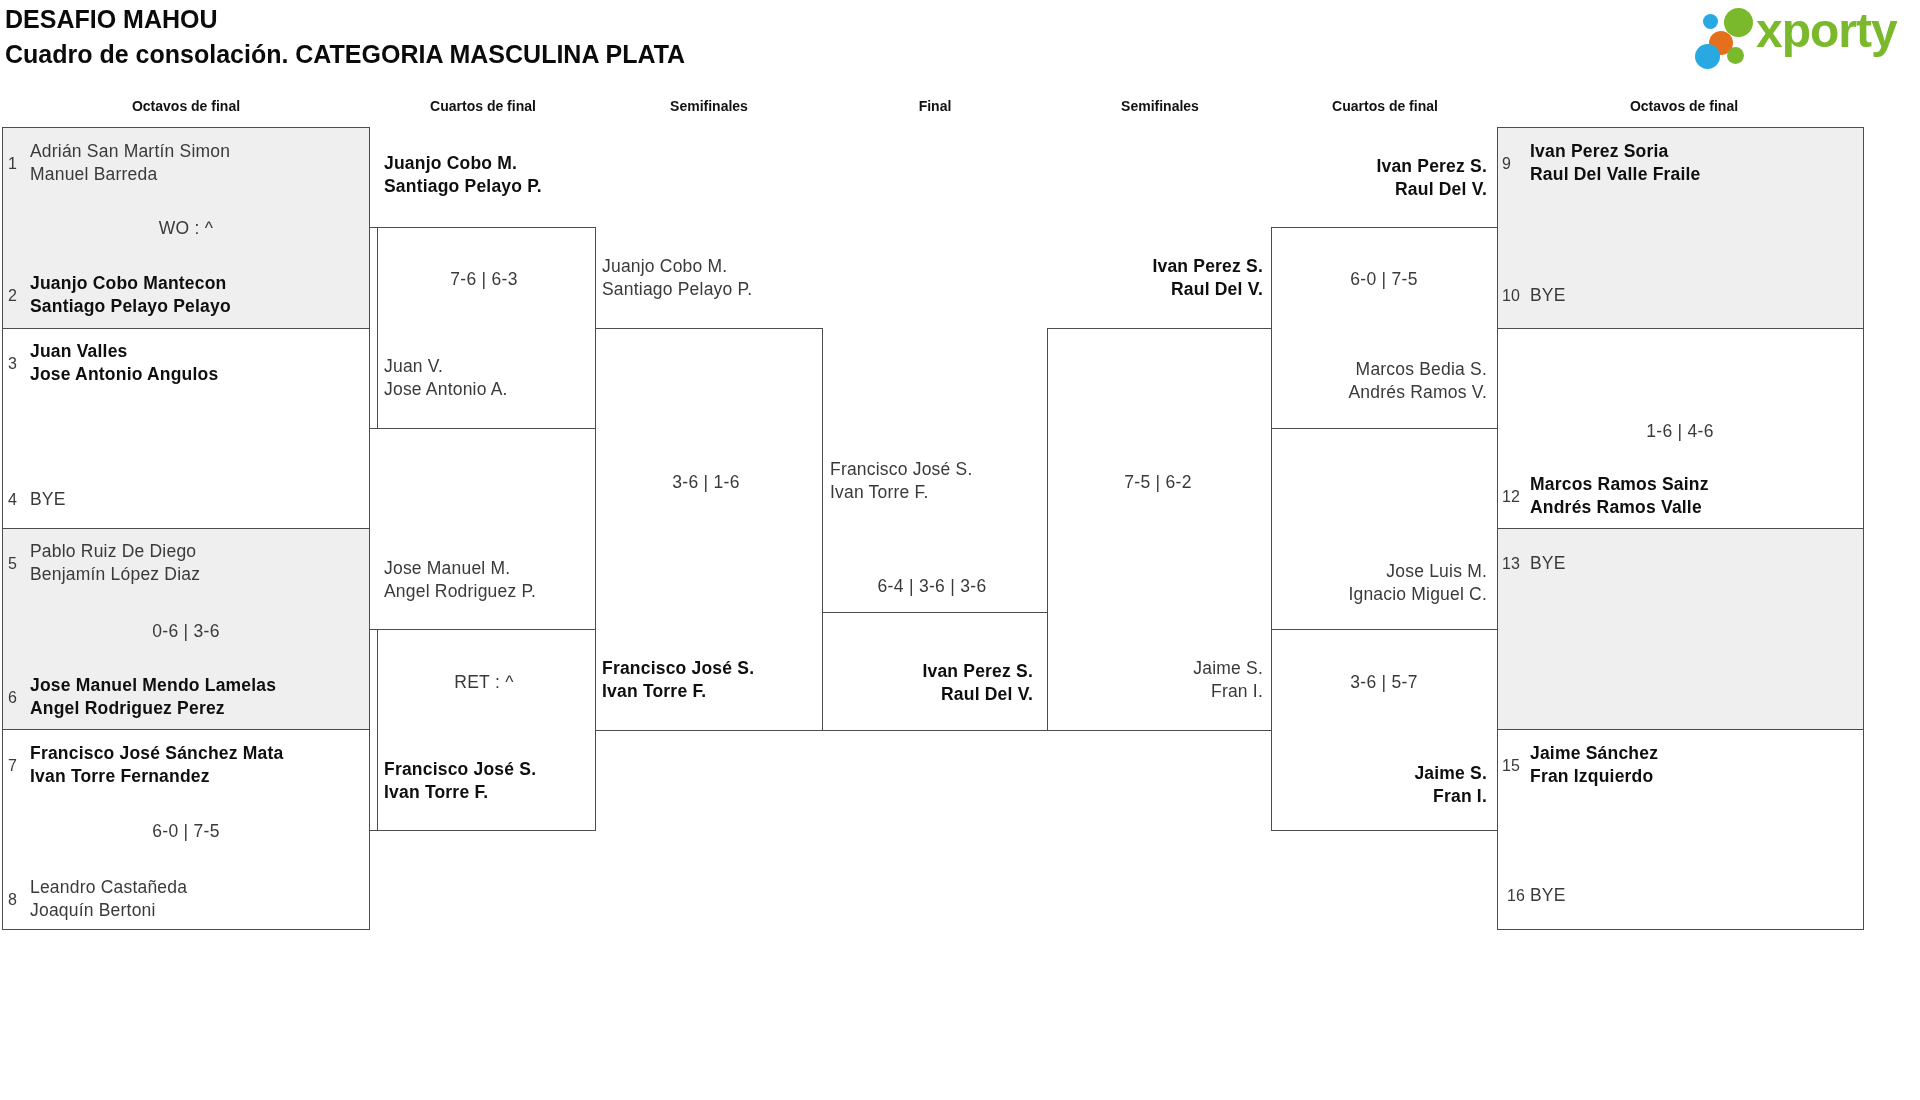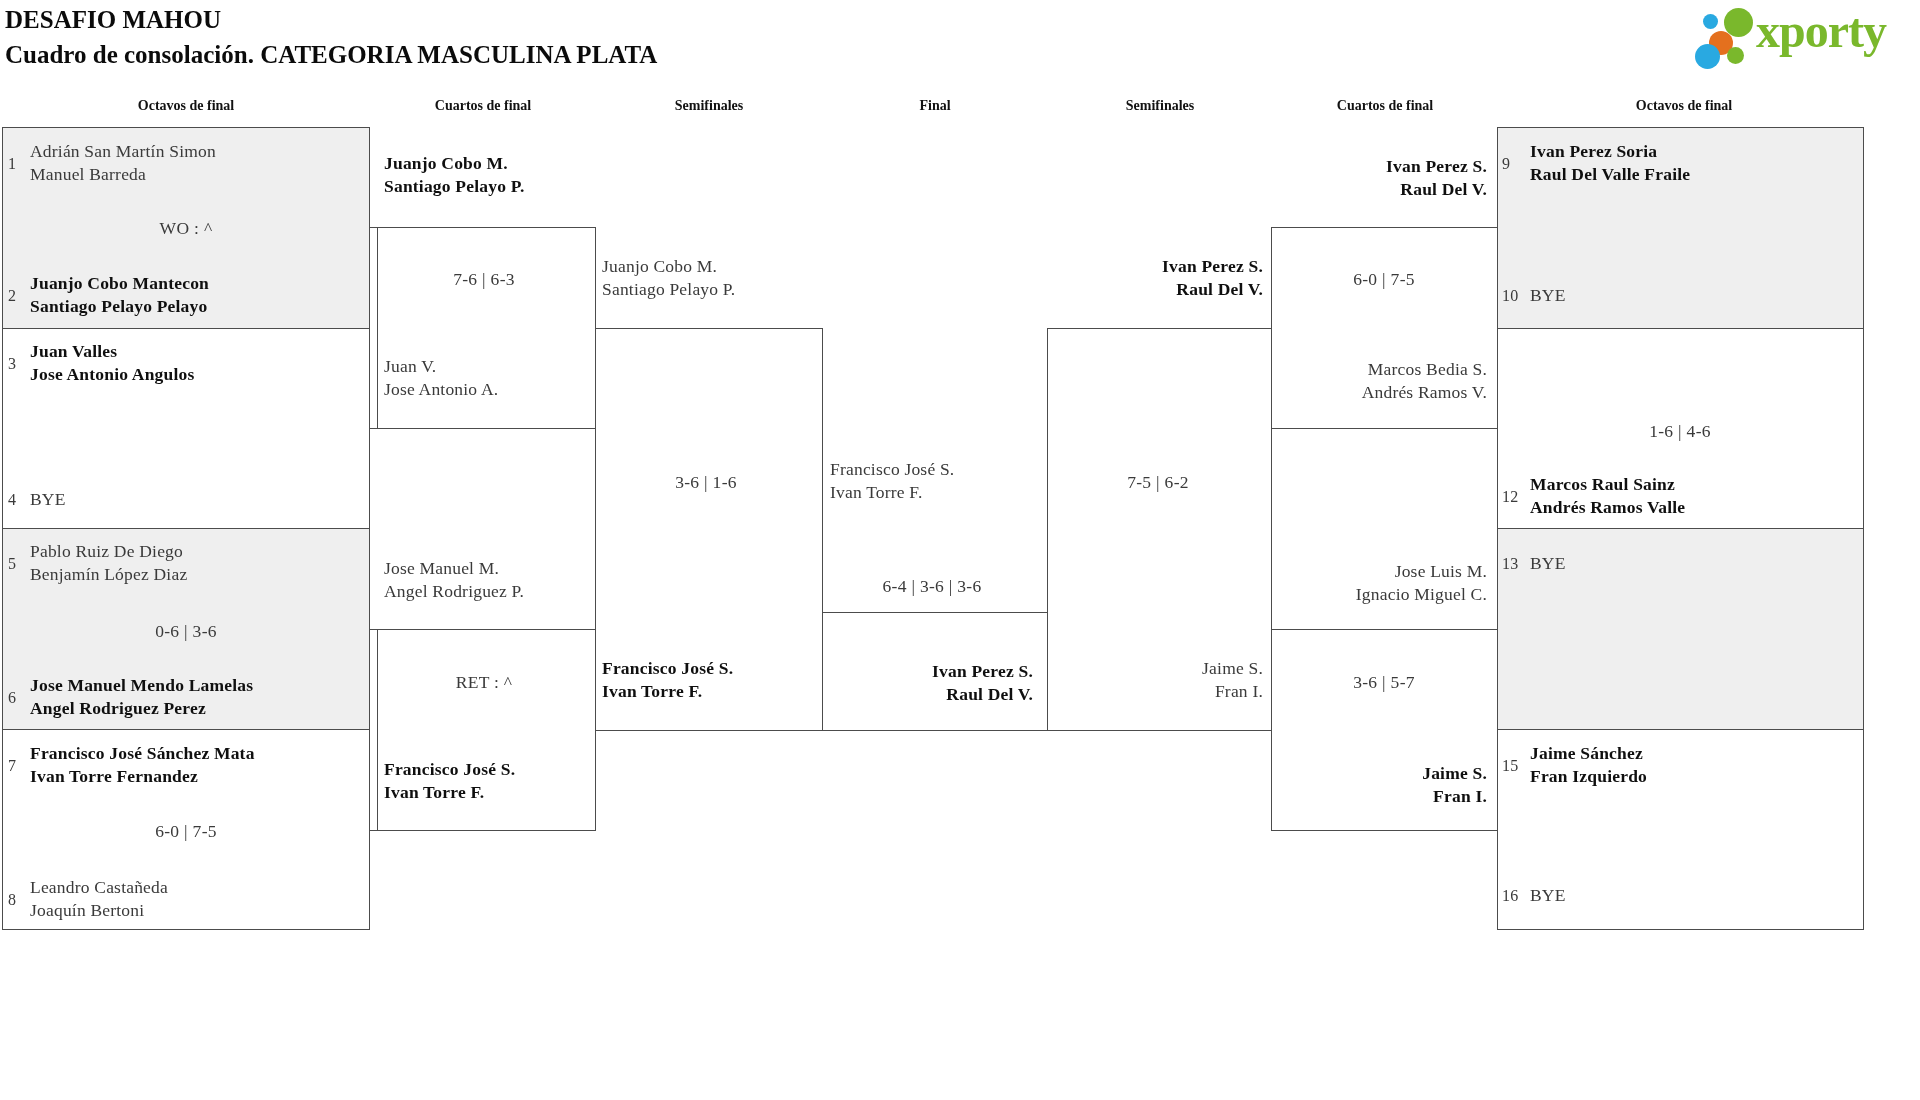--- a/index.html
+++ b/index.html
@@ -1,17 +1,17 @@
 <!DOCTYPE html>
 <html><head>
 <meta charset="utf-8">
 <style>
   html,body{margin:0;padding:0;background:#fff;}
   .page{position:relative;width:1920px;height:978px;background:#fff;overflow:hidden;
-        font-family:Liberation Serif, serif;}
+        font-family:Liberation Sans, sans-serif;}
   .title{position:absolute;left:5px;top:2px;font-size:25px;font-weight:700;color:#0b0b0b;line-height:35px;white-space:nowrap;}
   .title2{top:37px;}
   .round-h{position:absolute;top:98px;transform:translateX(-50%);font-size:14px;font-weight:700;color:#121212;white-space:nowrap;}
   .obox{position:absolute;width:368px;border:1px solid #4c4c4c;box-sizing:border-box;background:#fff;}
   .obox.gray{background:#efefef;}
   .obox.right{width:367px;}
   .mbox{position:absolute;border:1px solid #4c4c4c;box-sizing:border-box;}
   .hline{position:absolute;height:0;border-top:1px solid #4c4c4c;}
   .entry{position:absolute;display:flex;align-items:center;font-size:17.5px;line-height:23px;color:#3a3a3a;white-space:nowrap;letter-spacing:.2px;}
   .entry .seed{width:22px;flex:none;font-size:16px;color:#3a3a3a;}
@@ -244,39 +244,39 @@
     <span class="seed">10</span>
     <span class="names">
         <span>BYE</span>
       </span>
   </div>
 
   <div class="score" style="left:1680px;top:421px;">1-6 | 4-6</div>
   <div class="entry winner r-oct" style="left:1502px;top:473px;">
     <span class="seed">12</span>
     <span class="names">
-        <span>Marcos Raul Sainz</span>
+        <span>Marcos Ramos Sainz</span>
         <span>Andrés Ramos Valle</span>
       </span>
   </div>
 
   <div class="entry r-oct" style="left:1502px;top:540px;">
     <span class="seed">13</span>
     <span class="names">
         <span>BYE</span>
       </span>
   </div>
 
   <div class="entry winner r-oct" style="left:1502px;top:742px;">
     <span class="seed">15</span>
     <span class="names">
         <span>Jaime Sánchez</span>
         <span>Fran Izquierdo</span>
       </span>
   </div>
-  <div class="entry r-oct" style="left:1502px;top:872px;">
+  <div class="entry r-oct" style="left:1502px;top:872px;text-align:center;">
     <span class="seed">16</span>
     <span class="names">
         <span>BYE</span>
       </span>
   </div>
 
 </div>
 
 </body></html>

